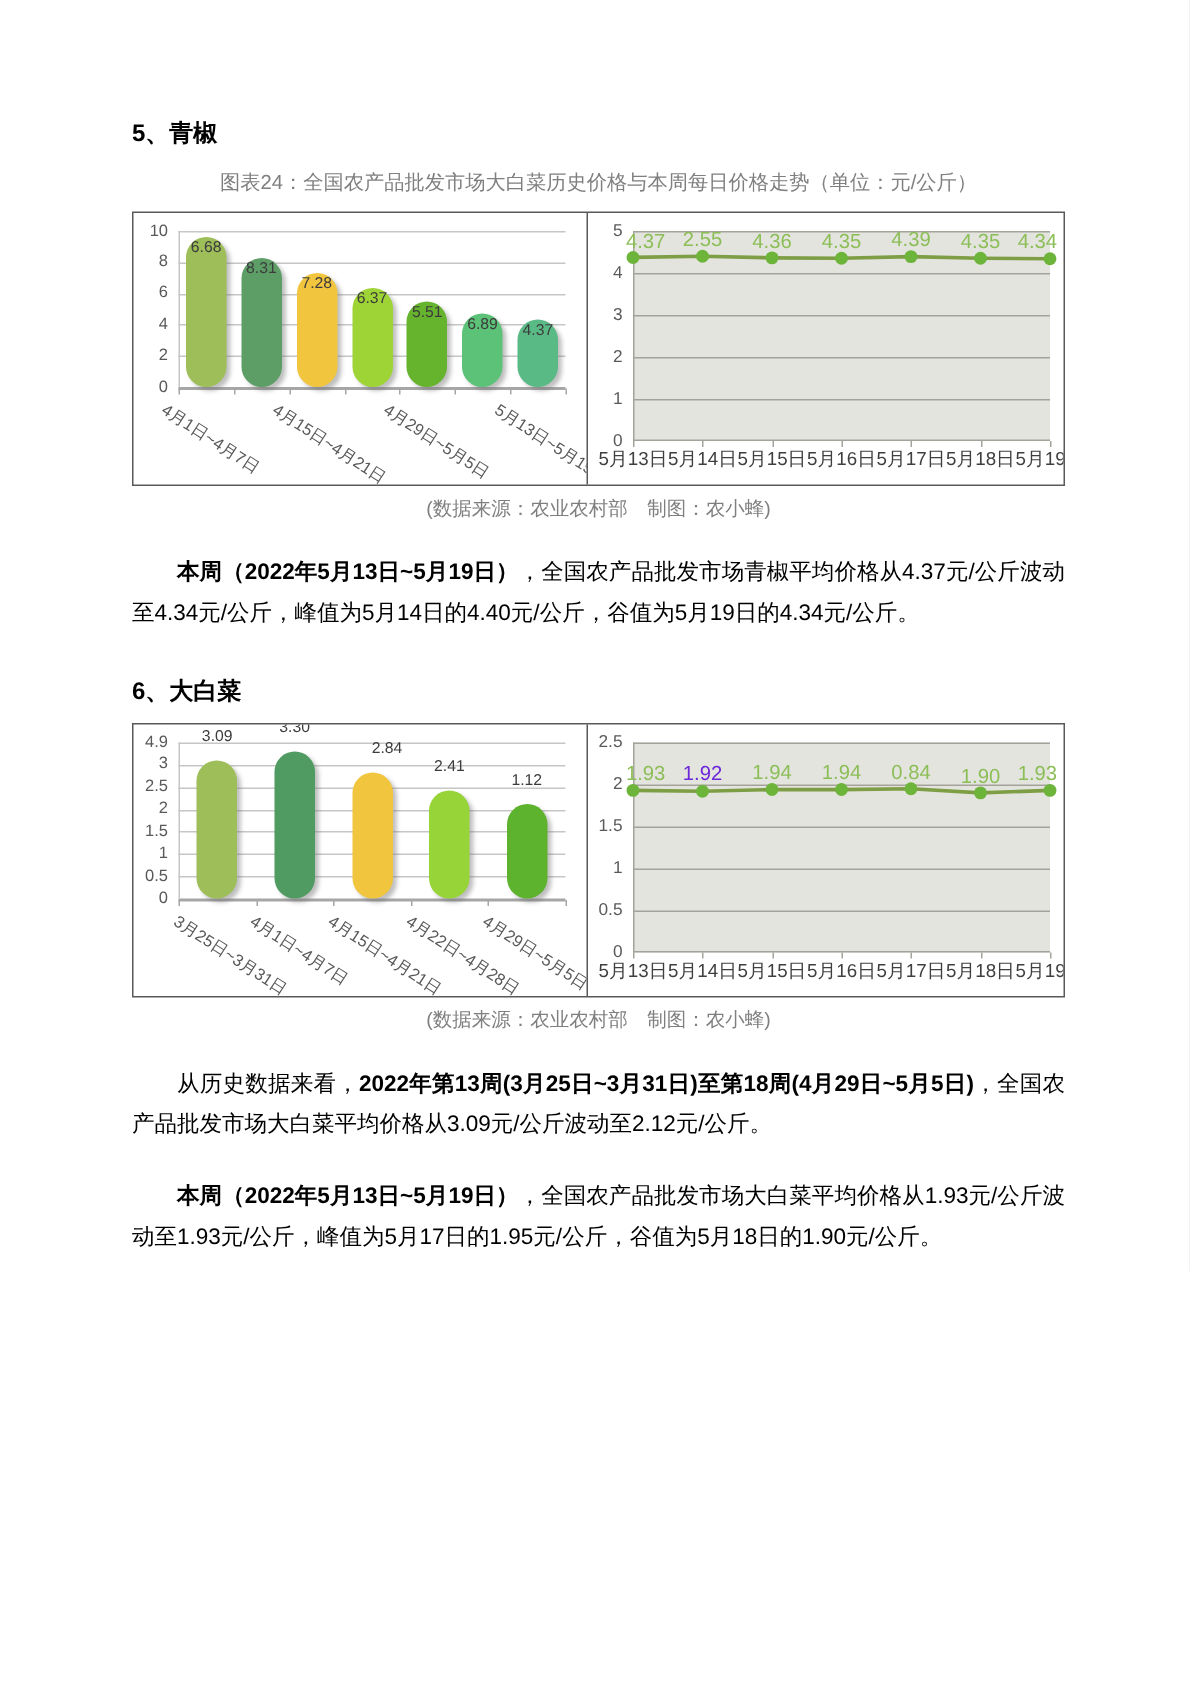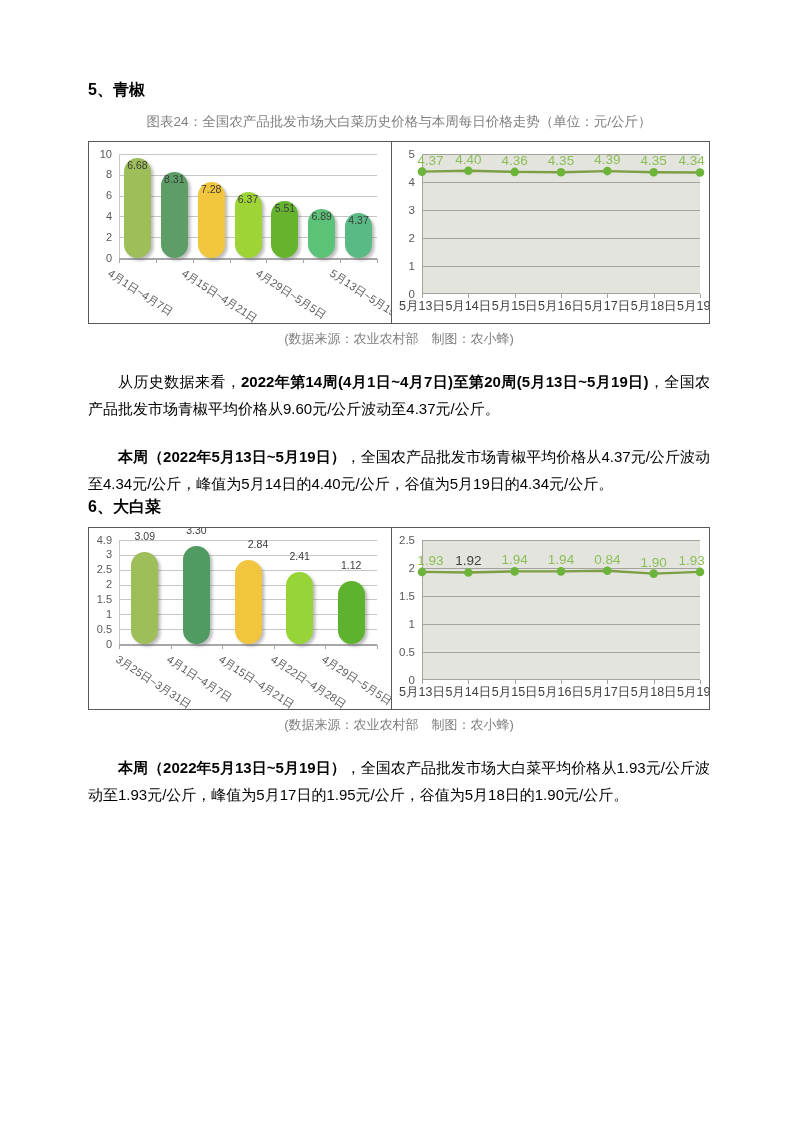--- a/index.html
+++ b/index.html
@@ -8,21 +8,21 @@
         padding:80px 83px 0 88px;overflow:hidden;}
   h2.sec-heading{font-size:16px;line-height:20px;font-weight:700;margin:0;color:#000;}
   .chart-title{font-size:13.5px;line-height:18px;color:#7f7f7f;text-align:center;margin-top:13px;}
   .chart-table{display:flex;border:1.5px solid #595959;margin-top:10px;height:181px;background:#fff;}
   .cell{position:relative;overflow:hidden;height:181px;}
   .cell-left{width:302px;border-right:1.5px solid #595959;}
   .cell-right{flex:1;}
   .source{font-size:13px;line-height:17px;color:#7f7f7f;text-align:center;margin-top:6px;}
   p.para{font-size:15px;line-height:27px;margin:21px 0 0 0;text-indent:2em;text-align:justify;}
   p.para b{font-weight:700;}
-  .sec-gap{}
+  .sec-gap{margin-top:30px;}
   
   .ytick{position:absolute;font-size:11px;color:#595959;text-align:right;}
   .grid{position:absolute;height:0;border-top:1px solid #c6c6c6;}
   .grid.strong{border-top:1.5px solid #a3a39b;}
   .axisline{position:absolute;background:#a6a6a6;}
   .bar{position:absolute;border-radius:13.5px;box-shadow:2.5px 2.5px 3px rgba(110,110,110,0.45);}
   .bar-vlabel{position:absolute;width:44px;text-align:center;font-size:10.5px;color:#3c3c3c;}
   .bar-xlabel{position:absolute;font-size:11px;color:#595959;white-space:nowrap;
               transform:rotate(33deg);transform-origin:0 0;}
   .line-plot{position:absolute;background:#e4e4de;border-left:1.5px solid #a3a39b;border-bottom:1.5px solid #a3a39b;box-sizing:border-box;}
@@ -99,42 +99,41 @@
             <circle cx="46.33333333333333" cy="16.799999999999983" r="4.3" fill="#6db43b"></circle>
             <circle cx="92.66666666666666" cy="17.919999999999984" r="4.3" fill="#6db43b"></circle>
             <circle cx="139" cy="18.200000000000017" r="4.3" fill="#6db43b"></circle>
             <circle cx="185.33333333333331" cy="17.080000000000016" r="4.3" fill="#6db43b"></circle>
             <circle cx="231.66666666666669" cy="18.200000000000017" r="4.3" fill="#6db43b"></circle>
             <circle cx="278" cy="18.48" r="4.3" fill="#6db43b"></circle>
           </svg>
           <div class="line-vlabel" style="left: 30px; top: 10.64px; transform: translateX(-18%); color: rgb(140, 190, 87);">4.37</div>
           <div class="line-xlabel" style="left: 30px; top: 156px; transform: translateX(-50%);">5月13日</div>
           <div class="xtick" style="left: 30px; top: 152px; background: rgb(163, 163, 155);"></div>
-          <div class="line-vlabel" style="left: 76.3333px; top: 9.8px; transform: translateX(-50%); color: rgb(140, 190, 87);">4.40</div>
+          <div class="line-vlabel" style="left: 76.3333px; top: 9.8px; transform: translateX(-50%); color: rgb(140, 190, 87);">2.55</div>
           <div class="line-xlabel" style="left: 76.3333px; top: 156px; transform: translateX(-50%);">5月14日</div>
           <div class="xtick" style="left: 76.3333px; top: 152px; background: rgb(163, 163, 155);"></div>
           <div class="line-vlabel" style="left: 122.667px; top: 10.92px; transform: translateX(-50%); color: rgb(140, 190, 87);">4.36</div>
           <div class="line-xlabel" style="left: 122.667px; top: 156px; transform: translateX(-50%);">5月15日</div>
           <div class="xtick" style="left: 122.667px; top: 152px; background: rgb(163, 163, 155);"></div>
           <div class="line-vlabel" style="left: 169px; top: 11.2px; transform: translateX(-50%); color: rgb(140, 190, 87);">4.35</div>
           <div class="line-xlabel" style="left: 169px; top: 156px; transform: translateX(-50%);">5月16日</div>
           <div class="xtick" style="left: 169px; top: 152px; background: rgb(163, 163, 155);"></div>
           <div class="line-vlabel" style="left: 215.333px; top: 10.08px; transform: translateX(-50%); color: rgb(140, 190, 87);">4.39</div>
           <div class="line-xlabel" style="left: 215.333px; top: 156px; transform: translateX(-50%);">5月17日</div>
           <div class="xtick" style="left: 215.333px; top: 152px; background: rgb(163, 163, 155);"></div>
           <div class="line-vlabel" style="left: 261.667px; top: 11.2px; transform: translateX(-50%); color: rgb(140, 190, 87);">4.35</div>
           <div class="line-xlabel" style="left: 261.667px; top: 156px; transform: translateX(-50%);">5月18日</div>
           <div class="xtick" style="left: 261.667px; top: 152px; background: rgb(163, 163, 155);"></div>
           <div class="line-vlabel" style="left: 308px; top: 11.48px; transform: translateX(-82%); color: rgb(140, 190, 87);">4.34</div>
           <div class="line-xlabel" style="left: 308px; top: 156px; transform: translateX(-50%);">5月19日</div>
           <div class="xtick" style="left: 308px; top: 152px; background: rgb(163, 163, 155);"></div>
         </div>
     </div>
     <div class="source">(数据来源：农业农村部　制图：农小蜂)</div>
-    <p class="para"><span>从历史数据来看，</span><b>2022年第14周(4月1日~4月7日)至第20周(5月13日~5月19日)</b><span>，全国农产品批发市场青椒平均价格从9.60元/公斤波动至4.37元/公斤。</span></p>
     <p class="para"><b>本周（2022年5月13日~5月19日）</b><span>，全国农产品批发市场青椒平均价格从4.37元/公斤波动至4.34元/公斤，峰值为5月14日的4.40元/公斤，谷值为5月19日的4.34元/公斤。</span></p>
   </section>
 
   <section class="sec-gap">
     <h2 class="sec-heading">6、大白菜</h2>
     <div class="chart-table">
       <div class="cell cell-left" id="chart2">
           <div class="grid" style="left: 30px; top: 12px; width: 258px;"></div>
           <div class="ytick" style="left: 0px; top: 5.5px; width: 23px;">4.9</div>
           <div class="grid" style="left: 30px; top: 26.8571px; width: 258px;"></div>
@@ -193,37 +192,38 @@
             <circle cx="46.33333333333333" cy="32.48" r="4.3" fill="#6db43b"></circle>
             <circle cx="92.66666666666666" cy="31.359999999999996" r="4.3" fill="#6db43b"></circle>
             <circle cx="139" cy="31.359999999999996" r="4.3" fill="#6db43b"></circle>
             <circle cx="185.33333333333331" cy="30.799999999999997" r="4.3" fill="#6db43b"></circle>
             <circle cx="231.66666666666669" cy="33.6" r="4.3" fill="#6db43b"></circle>
             <circle cx="278" cy="31.919999999999998" r="4.3" fill="#6db43b"></circle>
           </svg>
           <div class="line-vlabel" style="left: 30px; top: 24.92px; transform: translateX(-18%); color: rgb(140, 190, 87);">1.93</div>
           <div class="line-xlabel" style="left: 30px; top: 156px; transform: translateX(-50%);">5月13日</div>
           <div class="xtick" style="left: 30px; top: 152px; background: rgb(163, 163, 155);"></div>
-          <div class="line-vlabel" style="left: 76.3333px; top: 25.48px; transform: translateX(-50%); color: #404040;">1.92</div>
+          <div class="line-vlabel" style="left: 76.3333px; top: 25.48px; transform: translateX(-50%); color: #6d28d9;">1.92</div>
           <div class="line-xlabel" style="left: 76.3333px; top: 156px; transform: translateX(-50%);">5月14日</div>
           <div class="xtick" style="left: 76.3333px; top: 152px; background: rgb(163, 163, 155);"></div>
           <div class="line-vlabel" style="left: 122.667px; top: 24.36px; transform: translateX(-50%); color: rgb(140, 190, 87);">1.94</div>
           <div class="line-xlabel" style="left: 122.667px; top: 156px; transform: translateX(-50%);">5月15日</div>
           <div class="xtick" style="left: 122.667px; top: 152px; background: rgb(163, 163, 155);"></div>
           <div class="line-vlabel" style="left: 169px; top: 24.36px; transform: translateX(-50%); color: rgb(140, 190, 87);">1.94</div>
           <div class="line-xlabel" style="left: 169px; top: 156px; transform: translateX(-50%);">5月16日</div>
           <div class="xtick" style="left: 169px; top: 152px; background: rgb(163, 163, 155);"></div>
           <div class="line-vlabel" style="left: 215.333px; top: 23.8px; transform: translateX(-50%); color: rgb(140, 190, 87);">0.84</div>
           <div class="line-xlabel" style="left: 215.333px; top: 156px; transform: translateX(-50%);">5月17日</div>
           <div class="xtick" style="left: 215.333px; top: 152px; background: rgb(163, 163, 155);"></div>
           <div class="line-vlabel" style="left: 261.667px; top: 26.6px; transform: translateX(-50%); color: rgb(140, 190, 87);">1.90</div>
           <div class="line-xlabel" style="left: 261.667px; top: 156px; transform: translateX(-50%);">5月18日</div>
           <div class="xtick" style="left: 261.667px; top: 152px; background: rgb(163, 163, 155);"></div>
           <div class="line-vlabel" style="left: 308px; top: 24.92px; transform: translateX(-82%); color: rgb(140, 190, 87);">1.93</div>
           <div class="line-xlabel" style="left: 308px; top: 156px; transform: translateX(-50%);">5月19日</div>
           <div class="xtick" style="left: 308px; top: 152px; background: rgb(163, 163, 155);"></div>
         </div>
     </div>
     <div class="source">(数据来源：农业农村部　制图：农小蜂)</div>
+    <p class="para"><span>从历史数据来看，</span><b>2022年第13周(3月25日~3月31日)至第18周(4月29日~5月5日)</b><span>，全国农产品批发市场大白菜平均价格从3.09元/公斤波动至2.12元/公斤。</span></p>
     <p class="para"><b>本周（2022年5月13日~5月19日）</b><span>，全国农产品批发市场大白菜平均价格从1.93元/公斤波动至1.93元/公斤，峰值为5月17日的1.95元/公斤，谷值为5月18日的1.90元/公斤。</span></p>
   </section>
 
 </div>
 
 </body></html>

